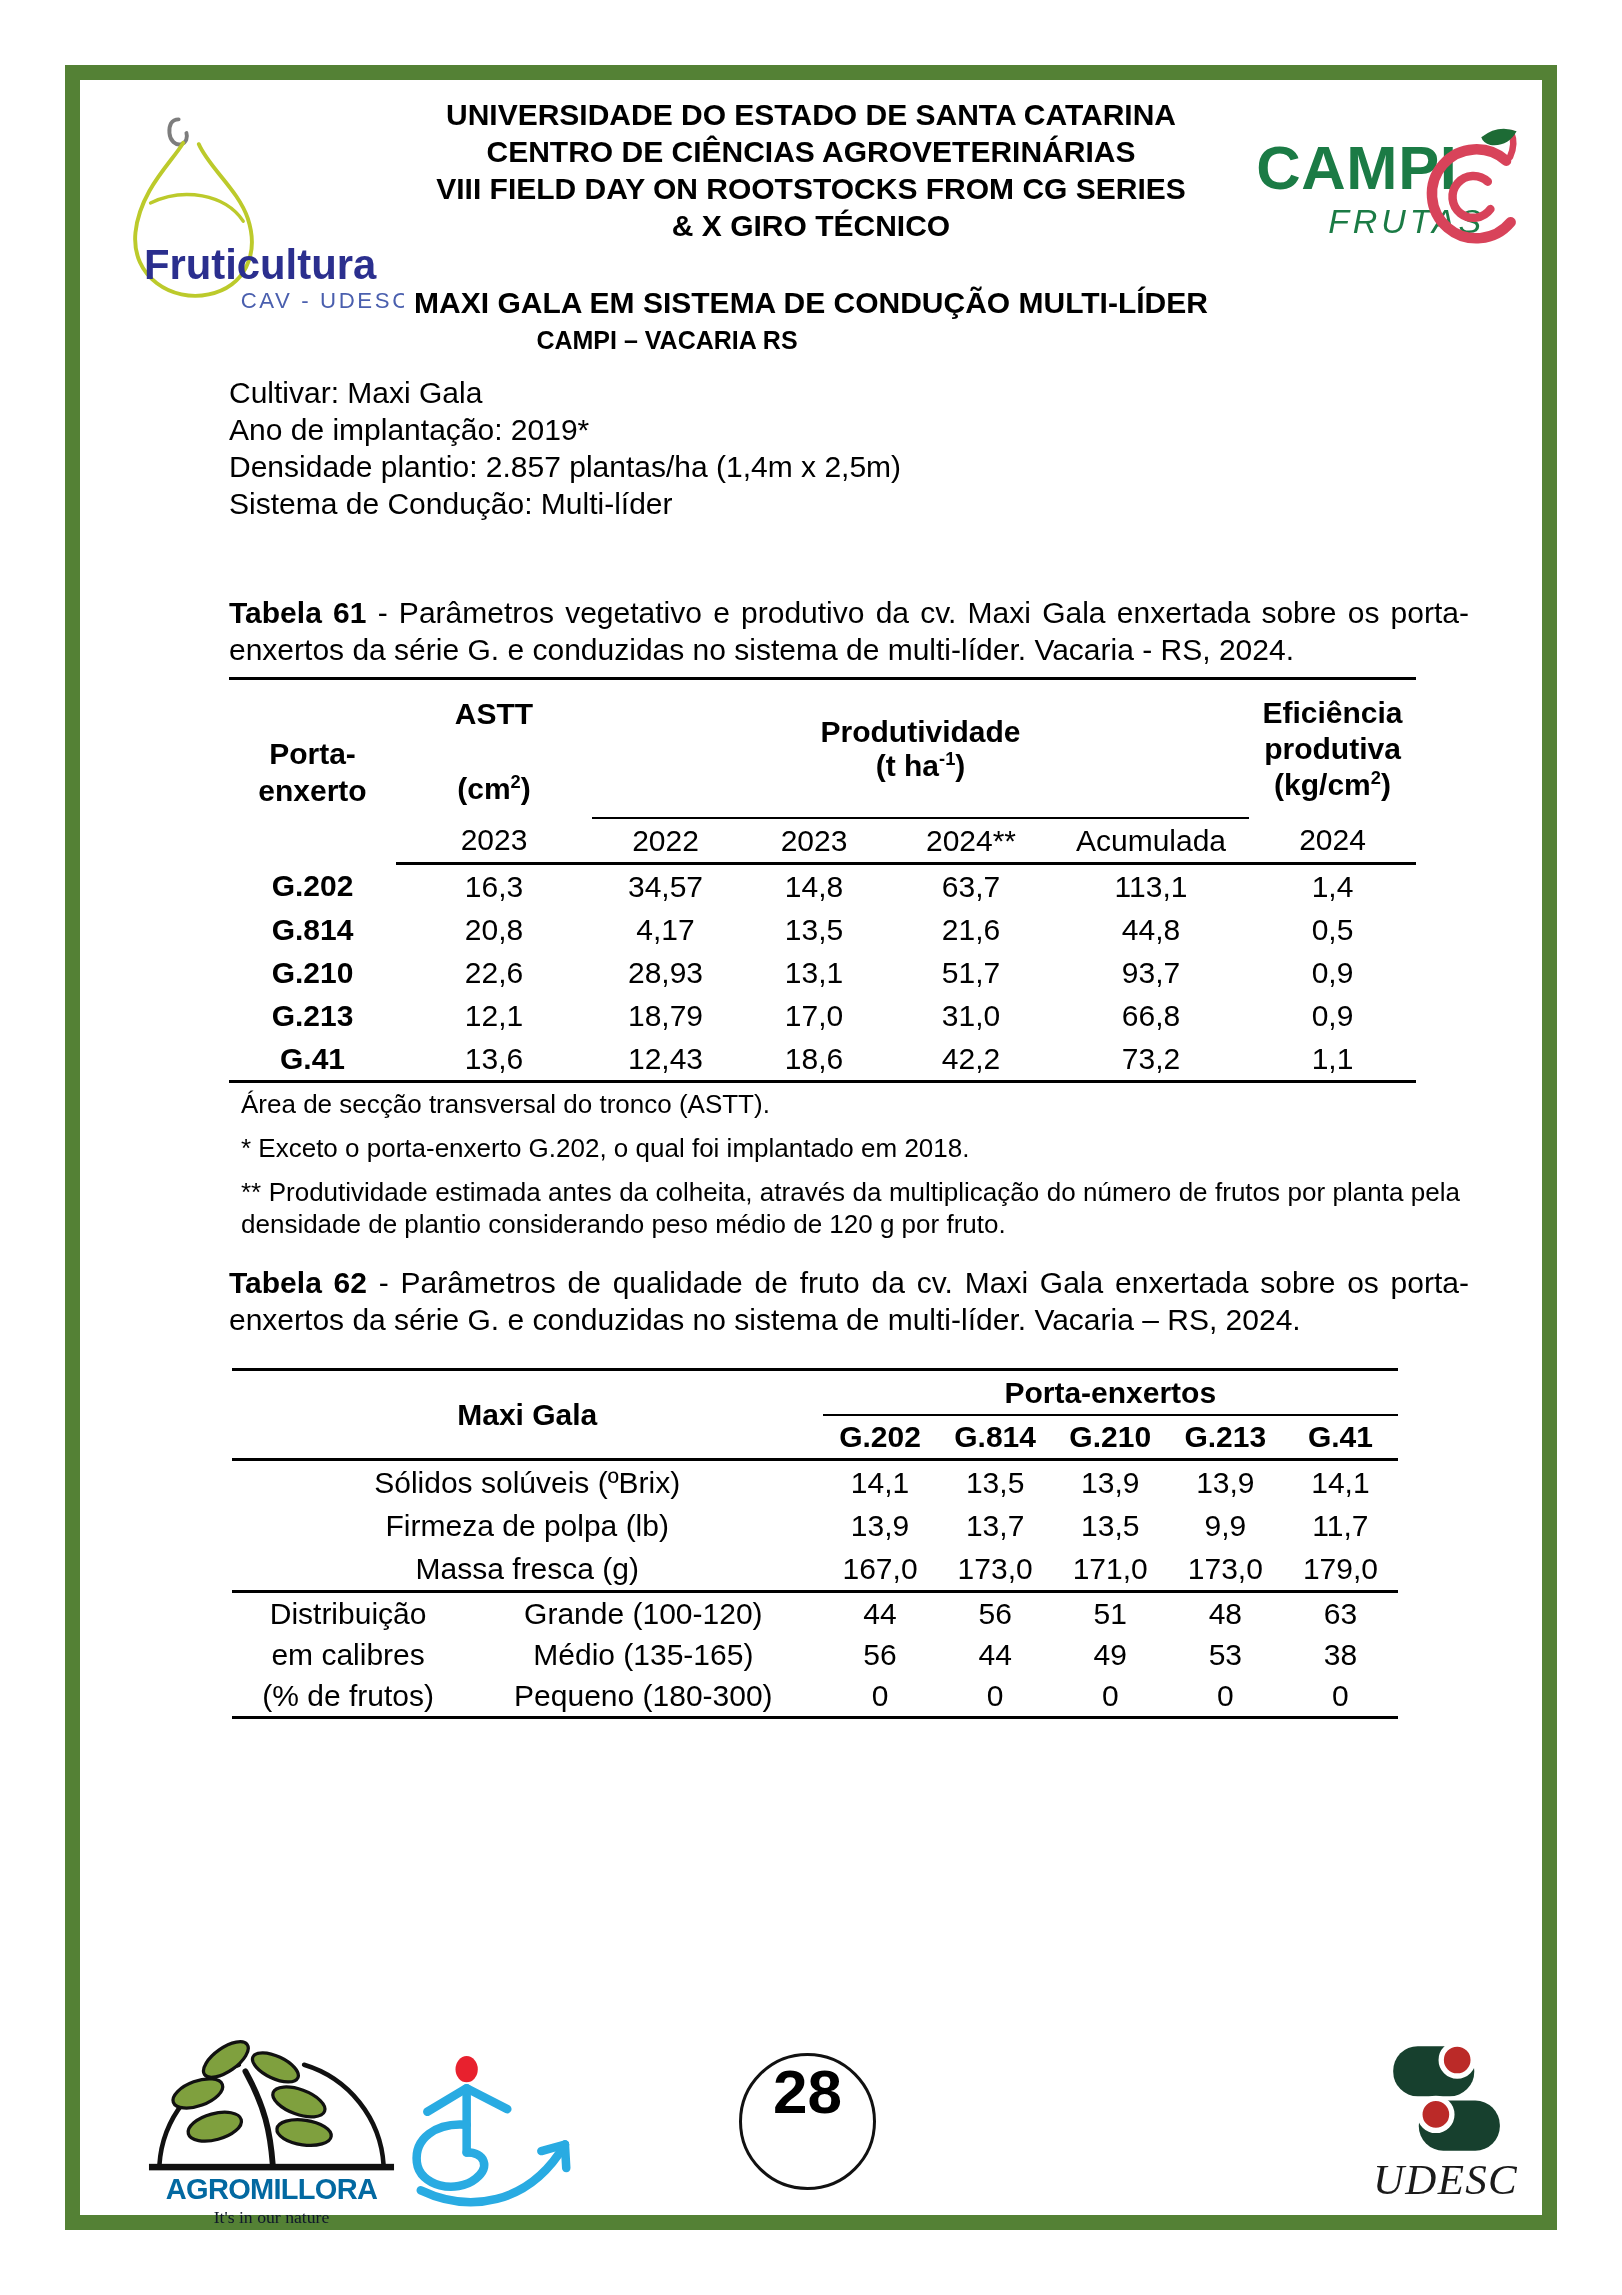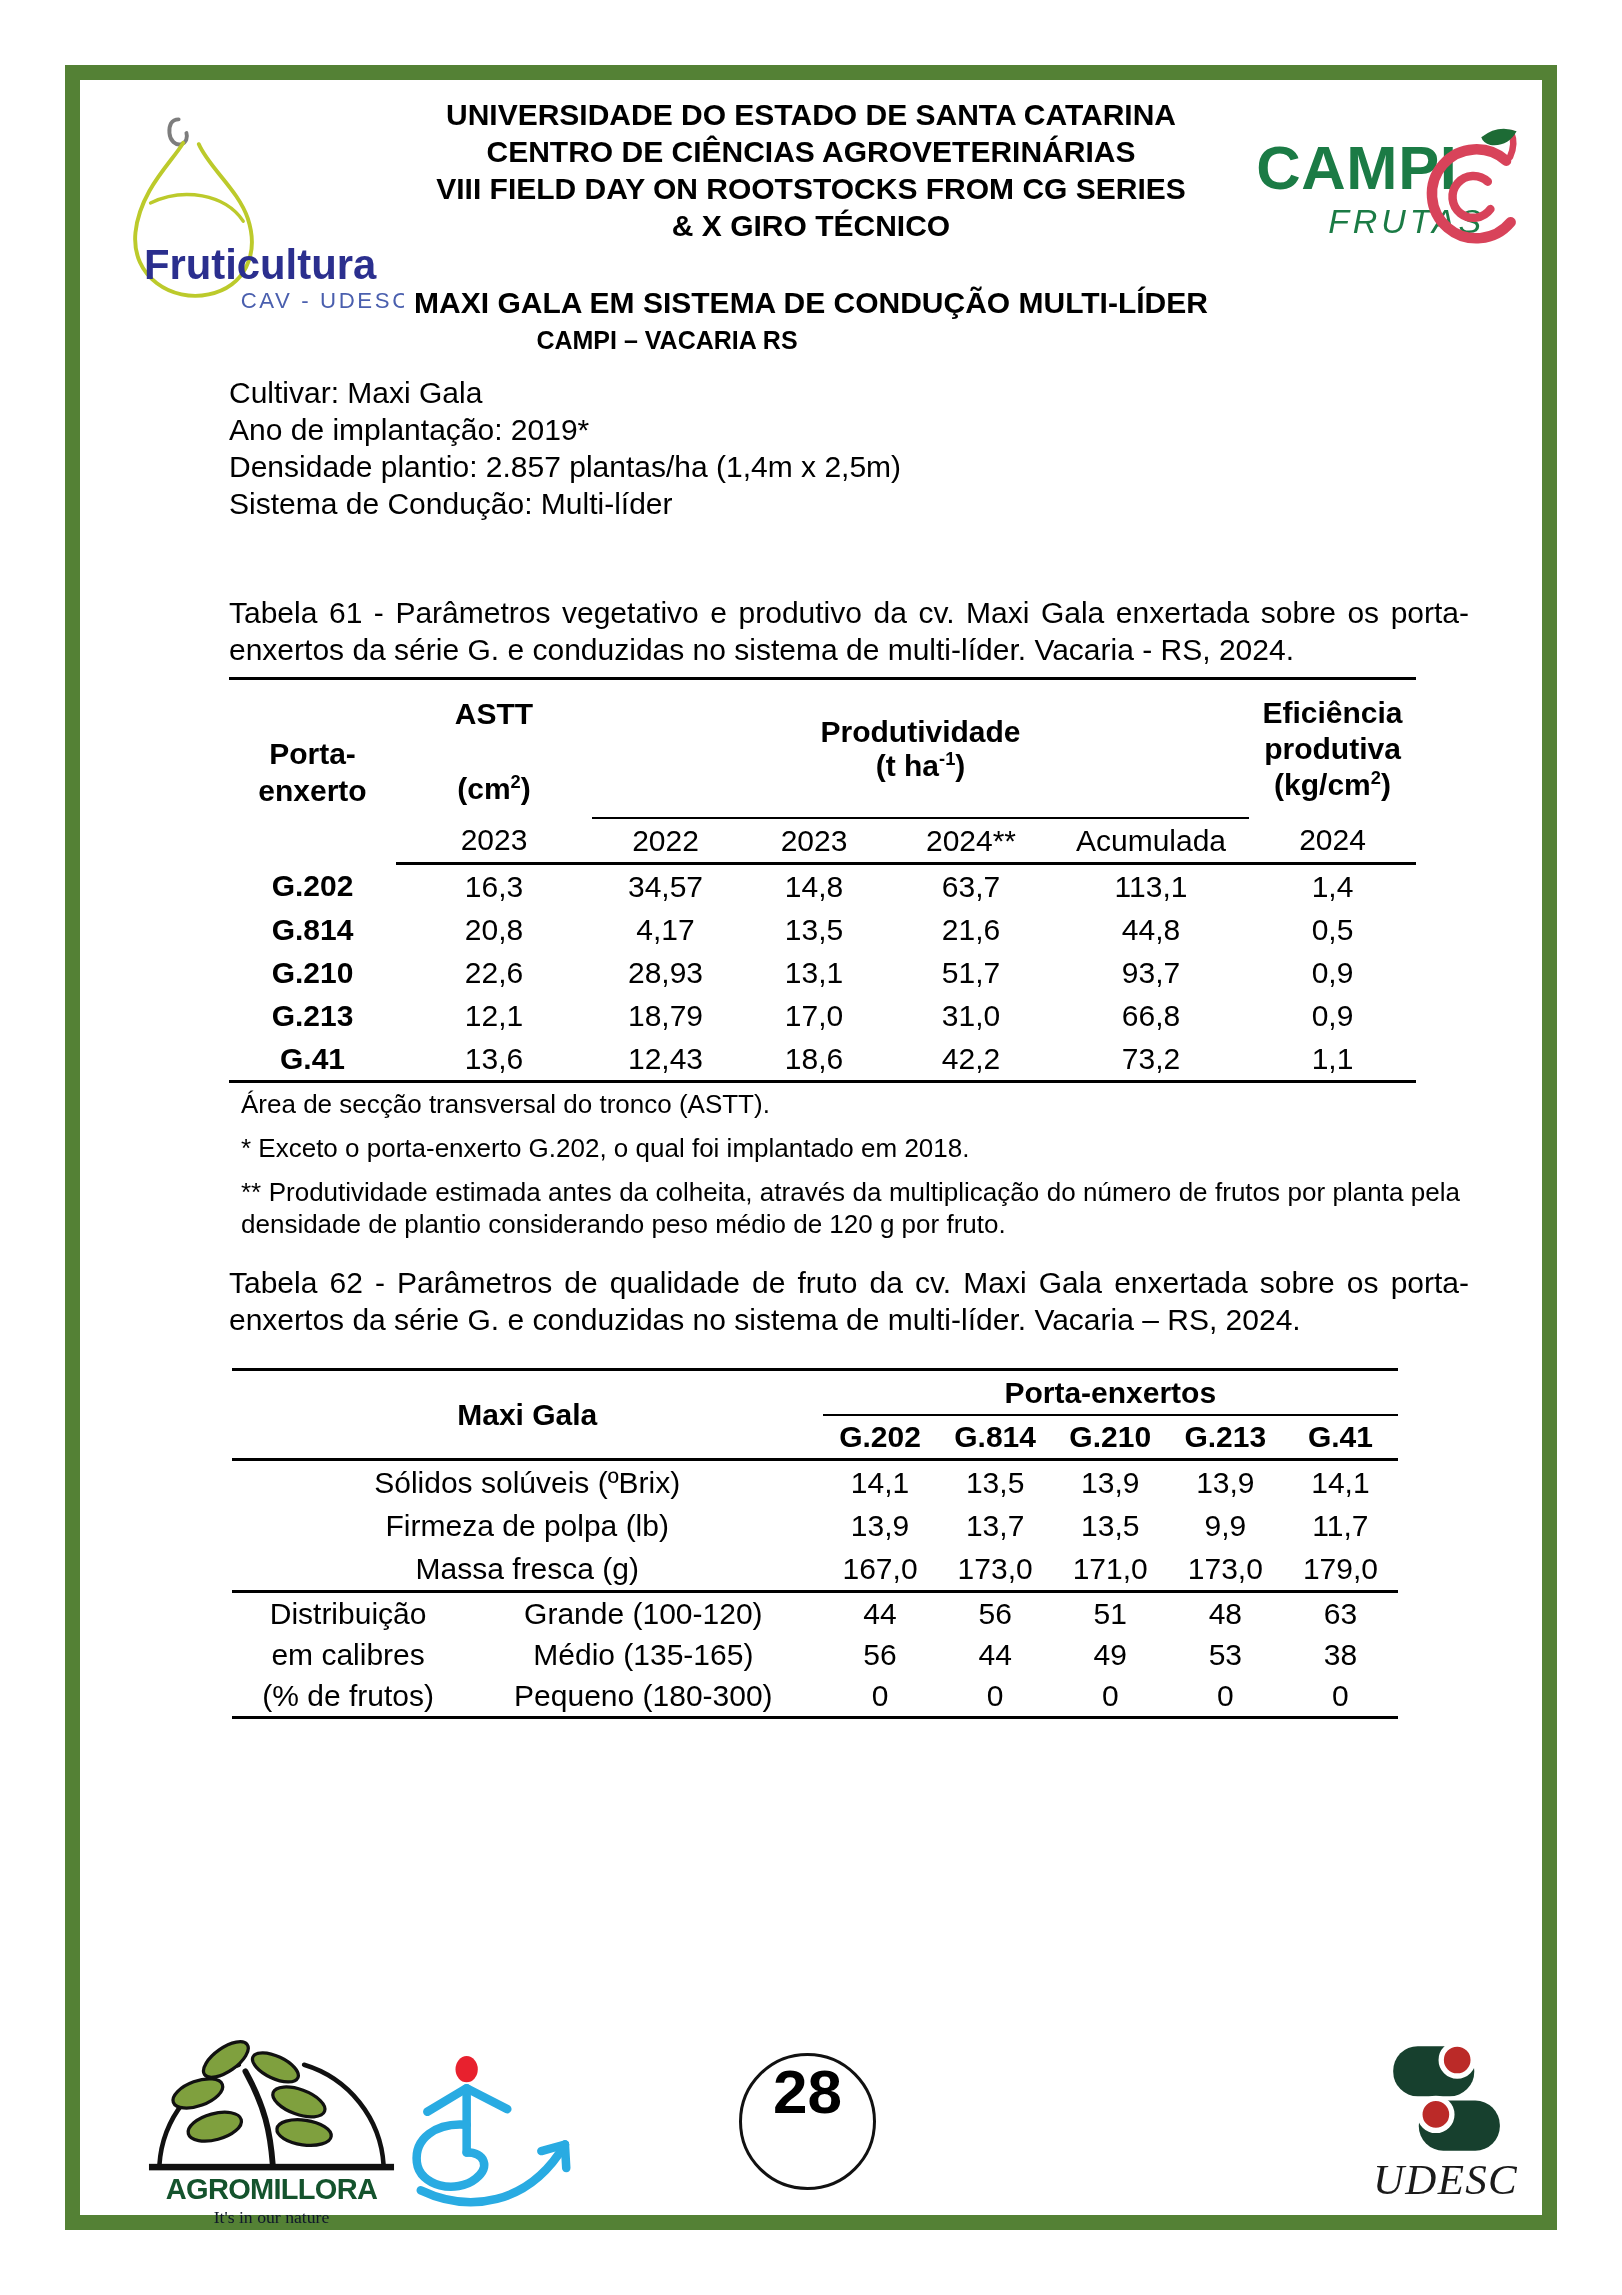--- a/index.html
+++ b/index.html
@@ -27,21 +27,21 @@
     font-size:25px;font-weight:bold;line-height:29px;}
   
   .logo-frut{left:110px;top:110px;width:294px;height:216px;}
   .logo-campi{left:1251px;top:116px;width:278px;height:164px;}
   
   .info{left:229px;top:374px;font-size:30px;line-height:37px;}
   
   .caption{left:229px;width:1240px;font-size:30px;line-height:37px;text-align:justify;}
   .cap61{top:564px;}
   .cap62{top:1234px;}
-  .caption b{font-weight:normal;}
+  .caption b{font-weight:bold;}
   
   table{border-collapse:collapse;table-layout:fixed;font-size:30px;color:var(--ink);}
   td,th{padding:0;text-align:center;vertical-align:middle;font-weight:normal;overflow:hidden;}
   sup{font-size:18.3px;vertical-align:super;line-height:0;}
   .t61{left:229px;top:677px;width:1187px;
        border-top:3.9px solid var(--ink);border-bottom:3.9px solid var(--ink);}
   .t61 .h1 th{height:137px;font-weight:bold;}
   .t61 .c-porta div{line-height:37px;}
   .t61 .c-astt .cellflex{display:flex;flex-direction:column;justify-content:space-between;
        height:109px;padding:17px 0 11.8px 0;box-sizing:content-box;align-items:center;}
@@ -58,21 +58,21 @@
   .t62 .group{border-bottom:2.6px solid var(--ink);}
   .t62 .h2 th{height:42px;font-weight:bold;border-bottom:3.9px solid var(--ink);}
   .t62 .data td{height:43px;}
   .t62 .massa td{border-bottom:3.3px solid var(--ink);}
   .t62 .dist td{height:41px;}
   
   .footnotes{left:229px;top:1076px;width:1243px;font-size:26px;line-height:32px;}
   .footnotes p{margin:12px;text-align:justify;}
   
   .logo-agro{left:147px;top:2040px;width:249px;text-align:center;}
-  .logo-agro .agro-name{font-size:29px;font-weight:bold;letter-spacing:-0.7px;color:#14532d;line-height:33px;}
+  .logo-agro .agro-name{font-size:29px;font-weight:bold;letter-spacing:-0.7px;color:#0369a1;line-height:33px;}
   .logo-agro .agro-tag{font-family:"Liberation Serif", serif;font-size:17.7px;color:#0f172a;line-height:22px;}
   .logo-plant{left:409px;top:2054px;width:190px;height:164px;}
   .page-circle{left:739px;top:2053px;width:137px;height:137px;border:3.9px solid #111;
     border-radius:50%;box-sizing:border-box;display:flex;align-items:flex-start;justify-content:center;
     font-size:62px;font-weight:bold;background:#fff;}
   .logo-udesc{left:1357px;top:2044px;width:177px;text-align:center;font-style:italic;}
   .logo-udesc .udesc-name{font-family:"Liberation Serif", serif;font-size:43px;letter-spacing:1.3px;
     color:#1a1a1a;line-height:46px;}
 </style>
 </head>

